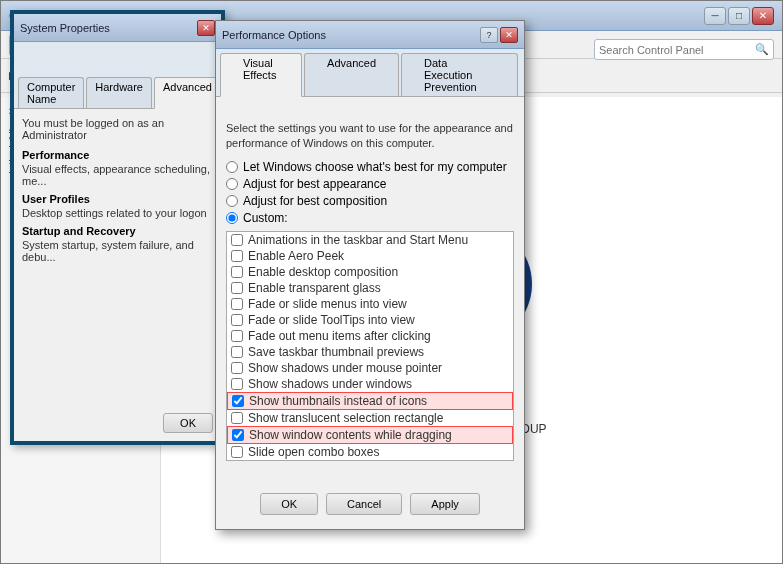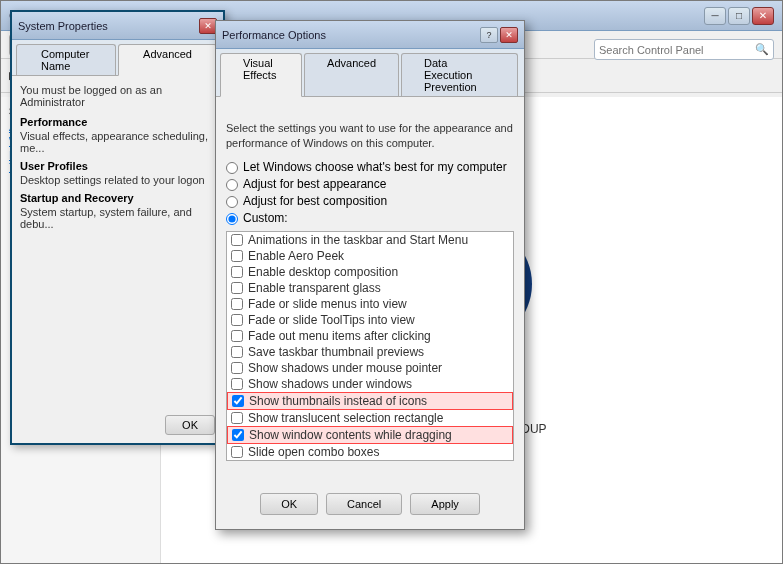--- a/index.html
+++ b/index.html
@@ -90,21 +90,21 @@
       gap: 4px;
       margin-top: 8px;
     }
 
     
     .sys-props {
       position: absolute;
       top: 10px; left: 10px;
       width: 215px; height: 435px;
       background: #f0f0f0;
-      border: 2px solid #0c4a6e;
+      border: 4px solid #0c4a6e;
       box-shadow: 3px 3px 8px rgba(0,0,0,0.3);
     }
     .dialog-titlebar {
       height: 28px;
       background: linear-gradient(to bottom, #c8d8ed 0%, #a8bcd5 100%);
       display: flex; align-items: center; padding: 0 6px;
       border-bottom: 1px solid #7a9cc0;
     }
     .dialog-title { font-size: 11px; color: #1a1a2e; flex: 1; }
     .close-btn {
@@ -115,28 +115,29 @@
       display: flex; align-items: center; justify-content: center;
       font-size: 9px; color: white; cursor: pointer;
     }
     .tabs-bar {
       display: flex;
       background: #e0e8f0;
       border-bottom: 1px solid #aaa;
       padding: 4px 4px 0;
     }
     .tab {
-      padding: 3px 24px;
+      padding: 3px 8px;
       border: 1px solid #aaa;
       border-bottom: none;
       background: #d8e0ea;
       font-size: 11px;
       cursor: pointer;
       margin-right: 2px;
       border-radius: 3px 3px 0 0;
+      margin-top: 31px;
     }
     .tab.active {
       background: #f0f0f0;
       border-bottom: 1px solid #f0f0f0;
       margin-bottom: -1px;
     }
     .dialog-content {
       padding: 8px;
       font-size: 11px;
     }
@@ -216,21 +217,21 @@
     }
     .perf-desc {
       font-size: 11px;
       color: #333;
       margin-bottom: 8px;
       line-height: 1.4;
     }
     .radio-group { margin-bottom: 4px; }
     .radio-item {
       display: flex;
-      align-items: flex-end;
+      align-items: center;
       gap: 5px;
       margin-bottom: 3px;
       font-size: 11px;
     }
     .radio-item input[type=radio] { width: 12px; height: 12px; margin: 0; }
     .effects-list-container {
       border: 1px solid #aaa;
       background: white;
       height: 230px;
       overflow-y: auto;
@@ -353,20 +354,21 @@
   </div>
 </div>
 
 <div class="sys-props">
   <div class="dialog-titlebar">
     <span class="dialog-title">System Properties</span>
     <div class="close-btn">✕</div>
   </div>
   <div class="tabs-bar">
     <div class="tab">Computer Name</div>
+    <div class="tab">Hardware</div>
     <div class="tab active">Advanced</div>
   </div>
   <div class="dialog-content">
     <div style="font-size:11px; color:#333; margin-bottom:8px;">You must be logged on as an Administrator</div>
 
     <div class="section-title">Performance</div>
     <div class="section-text">Visual effects, appearance scheduling, me...</div>
 
     <div class="section-title">User Profiles</div>
     <div class="section-text">Desktop settings related to your logon</div>

